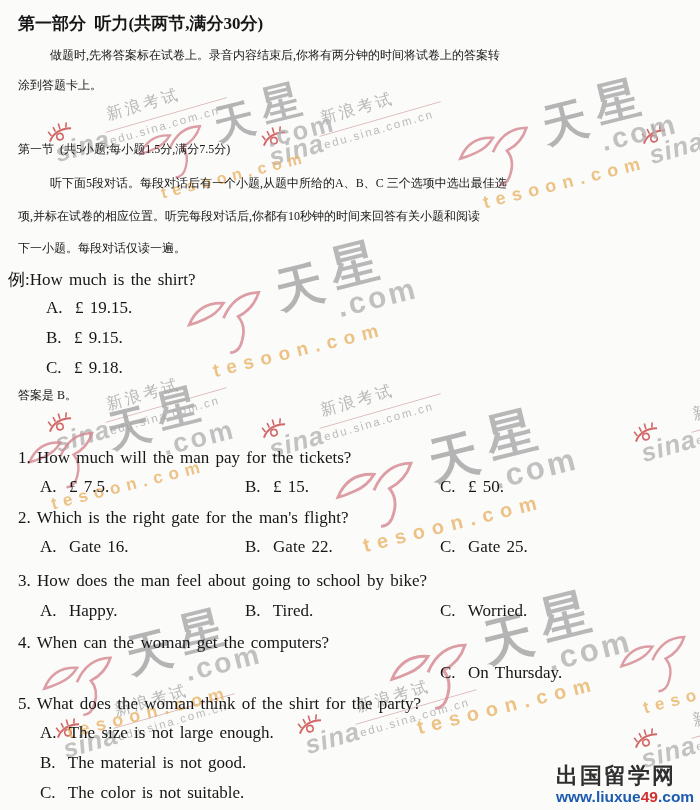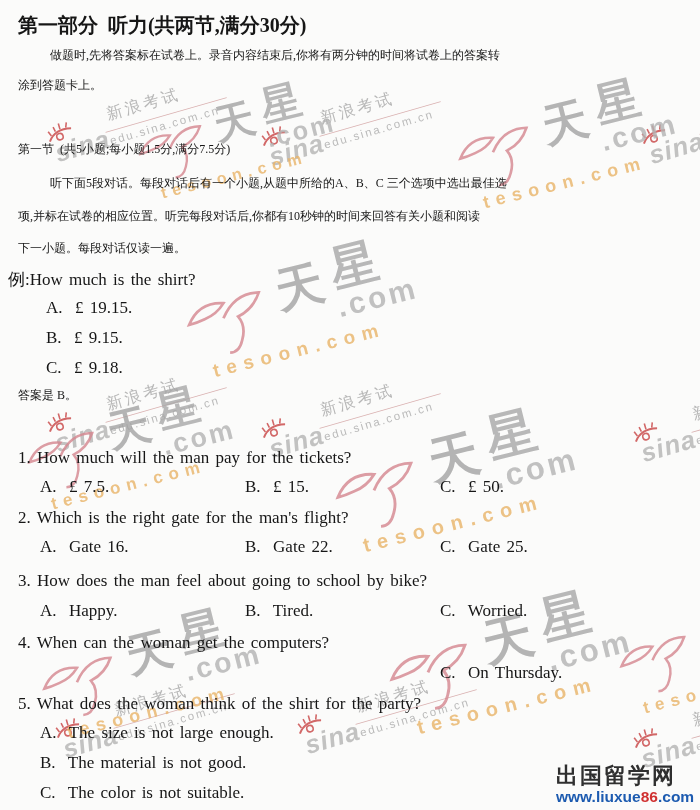--- a/index.html
+++ b/index.html
@@ -1,20 +1,20 @@
 <!DOCTYPE html>
 <html><head>
 <meta charset="utf-8">
 <style>
   html,body{margin:0;padding:0;background:#e8e8e8;}
   #page{position:relative;width:700px;height:810px;background:#fbfbfa;overflow:hidden;
         font-family:"Liberation Serif","DejaVu Serif",serif;color:#161616;}
   .line{position:absolute;white-space:pre;}
   .zh{font-size:12px;line-height:22px;}
-  .zh-bold{font-size:20px;font-weight:bold;}
+  .zh-bold{font-size:17px;font-weight:bold;}
   .en{font-size:17px;word-spacing:2px;}
   
   .wm{position:absolute;pointer-events:none;opacity:.8;}
   .wm-sina{width:200px;height:64px;transform:rotate(-16deg);}
   .wm-sina .s-eye{position:absolute;left:0;top:2px;}
   .wm-sina .s-word{position:absolute;left:4px;top:16px;font-family:"Liberation Sans",sans-serif;
       font-style:italic;font-weight:bold;font-size:26px;color:#b4b4b4;letter-spacing:1px;}
   .wm-sina .s-cap{position:absolute;left:64px;top:-2px;font-size:16px;color:#a6a6a6;letter-spacing:3px;}
   .wm-sina .s-line{position:absolute;left:58px;top:24px;width:126px;border-top:1.5px solid #d2a0a0;}
   .wm-sina .s-dom{position:absolute;left:60px;top:28px;font-family:"Liberation Sans",sans-serif;
@@ -251,16 +251,16 @@
   <div class="line en" style="left:18px;top:633px">4. When can the woman get the computers?</div>
   <div class="line en" style="left:440px;top:663px">C.  On Thursday.</div>
 
   <div class="line en" style="left:18px;top:694px">5. What does the woman think of the shirt for the party?</div>
   <div class="line en" style="left:40px;top:723px">A.  The size is not large enough.</div>
   <div class="line en" style="left:40px;top:783px">C.  The color is not suitable.</div>
   <div class="line en" style="left:40px;top:753px">B.  The material is not good.</div>
 
   <div id="footer-logo">
     <div id="footer-site">出国留学网</div>
-    <div id="footer-url"><span>www.liuxue</span><span class="num">86</span><span>.com</span></div>
+    <div id="footer-url"><span>www.liuxue</span><span class="num">49</span><span>.com</span></div>
   </div>
 
 </div>
 
 </body></html>

